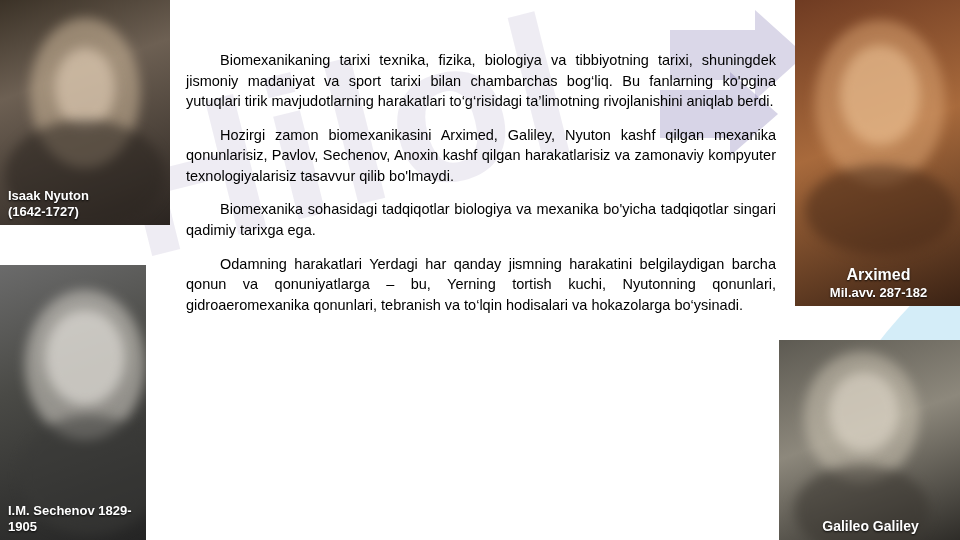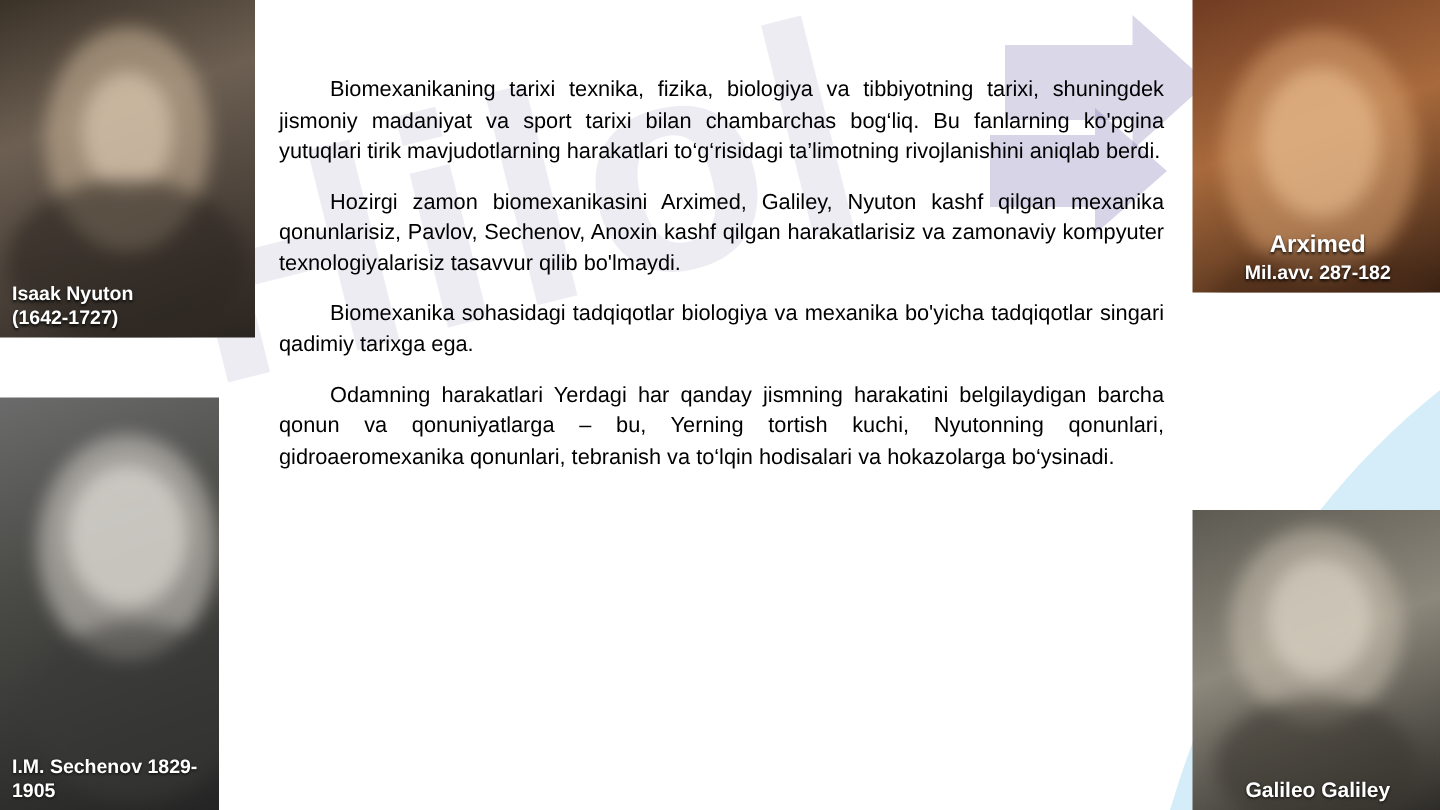--- a/index.html
+++ b/index.html
@@ -78,25 +78,25 @@
 
   #photo-newton {
     left: 0; top: 0; width: 170px; height: 225px;
     background: linear-gradient(160deg, #3b3227 0%, #6d6053 35%, #2a2420 100%);
   }
   #photo-sechenov {
     left: 0; top: 265px; width: 146px; height: 275px;
     background: linear-gradient(160deg, #6b6b6b 0%, #4a4a46 40%, #242424 100%);
   }
   #photo-archimedes {
-    right: 0; top: 0; width: 165px; height: 195px;
+    right: 0; top: 0; width: 165px; height: 306px;
     background: linear-gradient(160deg, #6f3b22 0%, #a86a3c 45%, #3a2214 100%);
   }
   #photo-galileo {
-    right: 0; top: 340px; width: 165px; height: 200px;
+    right: 0; top: 340px; width: 181px; height: 200px;
     background: linear-gradient(160deg, #5d5a52 0%, #8d887c 45%, #2e2c28 100%);
   }
   #photo-archimedes .caption { text-align: center; }
   #photo-galileo .caption { text-align: center; }
   #photo-archimedes .caption .name { font-size: 16px; }
   #photo-galileo .caption .name { font-size: 14px; }
 
   
   .face {
     position: absolute;

